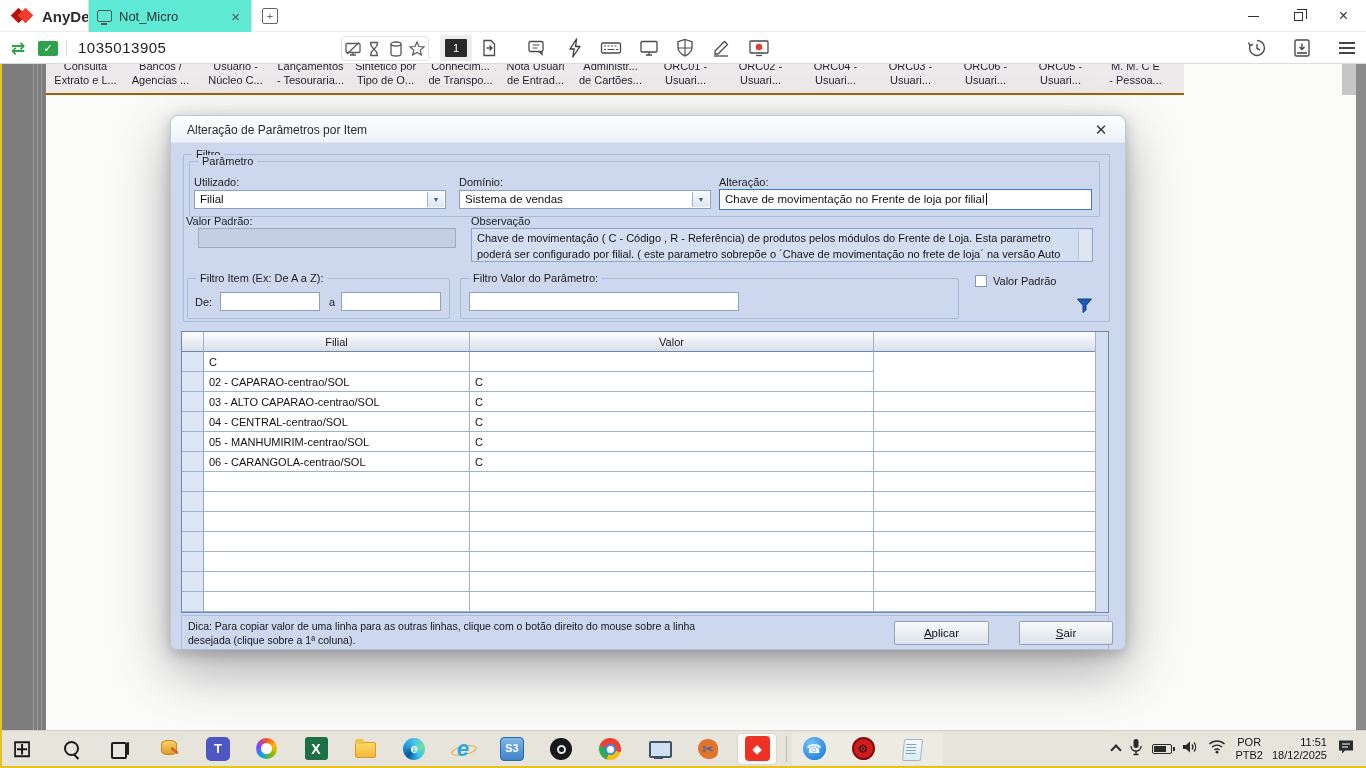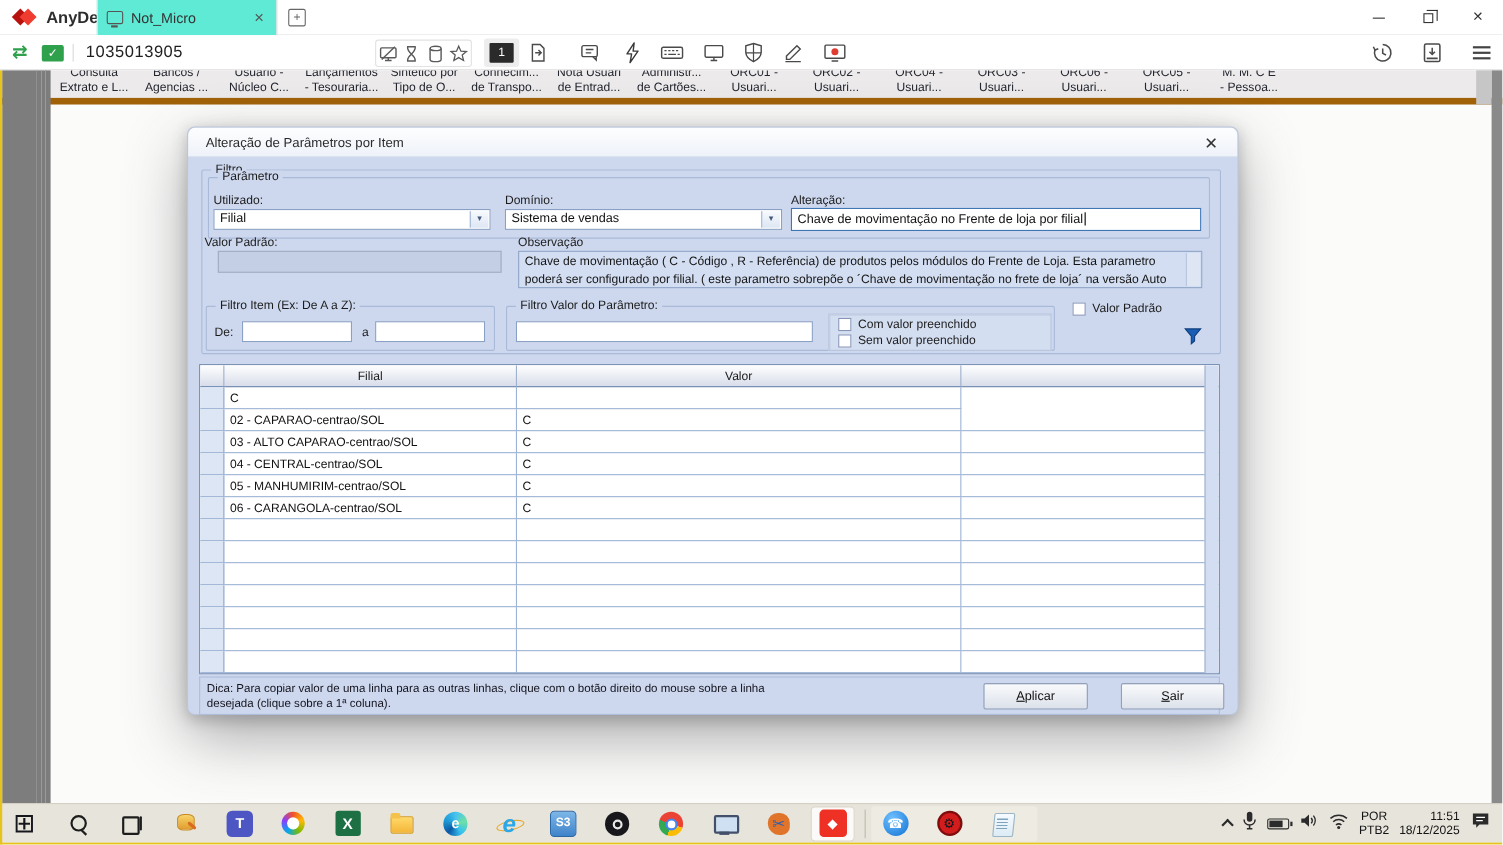--- a/index.html
+++ b/index.html
@@ -38,21 +38,21 @@
   #session-id{position:absolute;left:78px;top:7px;font-size:15px;color:#1f1f1f;letter-spacing:.5px}
   #perm-group{position:absolute;left:341px;top:4px;width:88px;height:25px;border:1px solid #e2e2e2;border-radius:3px;display:flex;align-items:center;justify-content:space-around}
   .blue-dot{position:absolute;width:4px;height:4px;border-radius:50%;background:#57a8f0;top:57px}
   #mon-group{position:absolute;left:440px;top:3px;width:32px;height:26px;background:#ededed;border-radius:3px;display:flex;align-items:center;justify-content:center}
   #mon1-btn{width:22px;height:18px;background:#2a2a2a;color:#fff;font-size:11px;display:flex;align-items:center;justify-content:center;border-radius:1px}
   svg.g16{display:block}
   #menu-icon span{display:block;width:16px;height:2px;background:#444;margin:3px 0}
 
   
   #remote{position:absolute;left:0;top:64px;width:1366px;height:704px;background:#fbfbfa}
-  #appbar{position:absolute;left:0;top:0;width:1366px;height:31px;background:#edeaec;overflow:hidden;border-bottom:6px solid #a16207}
+  #appbar{position:absolute;left:0;top:0;width:1184px;height:31px;background:#edeaec;overflow:hidden;border-bottom:2px solid #a16207}
   #appbar-items{display:flex;margin:-4px 0 0 48px}
   .rt-item{width:75px;text-align:center;font-size:11px;line-height:13.5px;color:#23262e;flex:none;white-space:nowrap;overflow:hidden}
   .rt-item span{display:block}
   #left-strip{position:absolute;left:2px;top:0;width:44px;height:666px;background:#7d7d7d}
   #left-strip .ridges{position:absolute;right:1px;top:0;width:12px;height:100%;background:repeating-linear-gradient(90deg,#9a9a9a 0 1px,transparent 1px 4px)}
   #right-strip{position:absolute;right:0;top:0;width:10px;height:666px;background:#8a8a8a}
   #right-strip2{position:absolute;right:10px;top:0;width:14px;height:31px;background:#c6c6c6}
   #yellow-left{position:absolute;left:0;top:0;width:2px;height:704px;background:#e6c31d;z-index:60}
   #yellow-bottom{position:absolute;left:0;bottom:0;width:1366px;height:2px;background:#e6c31d;z-index:60}
 
@@ -426,30 +426,20 @@
       <span class="lbl" style="left:24px;top:180px">De:</span>
       <div class="txt" style="left:49px;top:176px;width:100px;height:19px"></div>
       <span class="lbl" style="left:158px;top:180px">a</span>
       <div class="txt" style="left:170px;top:176px;width:100px;height:19px"></div>
 
       <div class="grp" style="left:289px;top:162px;width:499px;height:41px">
         <span class="grp-legend">Filtro Valor do Parâmetro:</span>
       </div>
       <div class="txt" style="left:298px;top:176px;width:270px;height:19px"></div>
 
-      <div id="cb-panel">
-        <span class="cb-row" style="top:3px">
-          <span class="cb"></span>
-          <span>Com valor preenchido</span>
-        </span>
-        <span class="cb-row" style="top:18px">
-          <span class="cb"></span>
-          <span>Sem valor preenchido</span>
-        </span>
-      </div>
 
       <span class="cb-row" style="position:absolute;left:804px;top:159px">
         <span class="cb"></span>
         <span>Valor Padrão</span>
       </span>
 
       <span id="funnel-icon"><svg width="17" height="17" viewBox="0 0 17 17">
             <path d="M1.5 2h14L10 8.5v4.5l-3 2.5V8.5z" fill="#1a5db4" stroke="#0f3f7e" stroke-width="1"></path>
           </svg></span>
 

